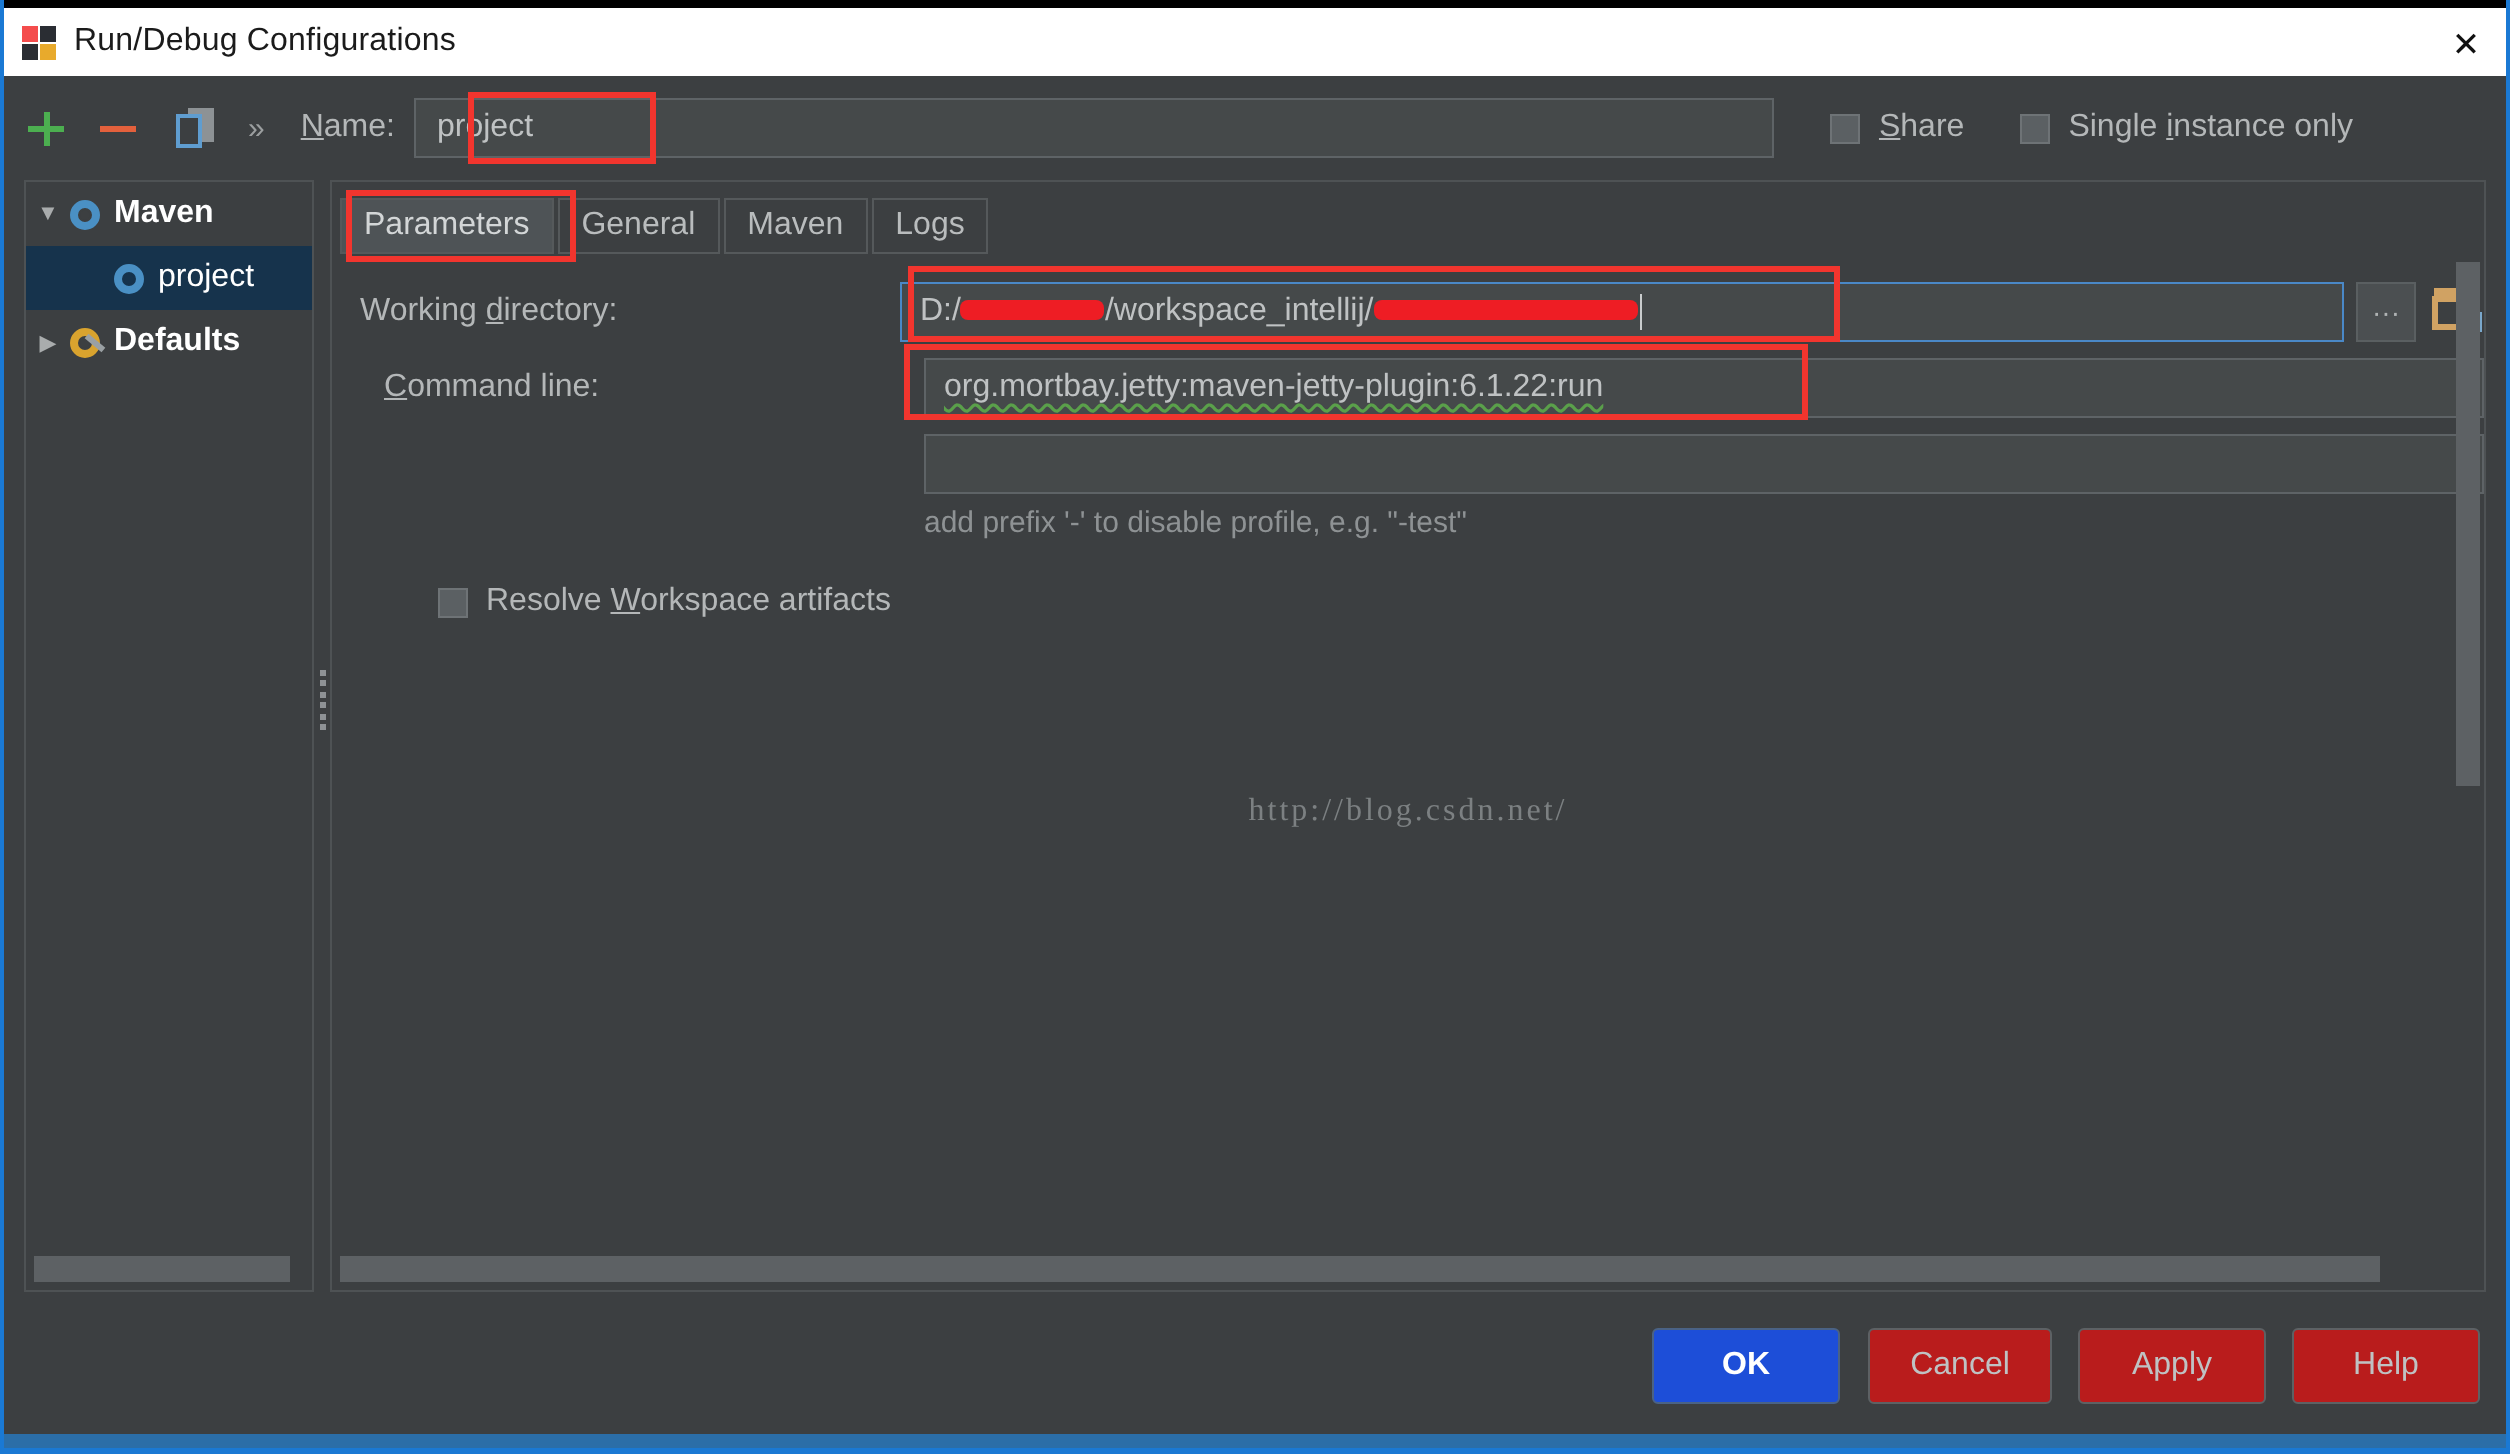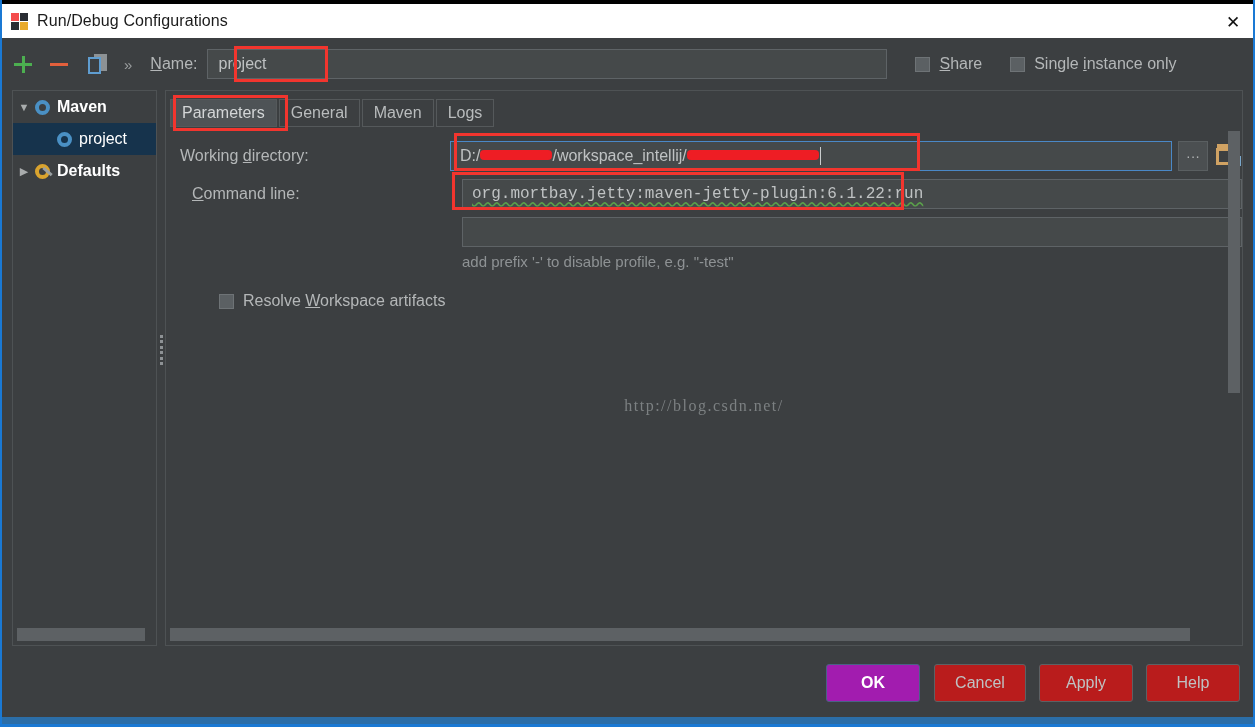--- a/index.html
+++ b/index.html
@@ -142,21 +142,20 @@
   }
   .inp.focused { border:1px solid #4a88c7; }
   .caret { display:inline-block; width:1px; height:18px; background:#c9cccd; margin-left:1px; }
   .redact {
     display:inline-block; height:10px; background:#ee1d24; border-radius:4px;
     vertical-align:middle; position:relative; top:-1px;
   }
   .squig {
     text-decoration: underline wavy #5aa04a;
     text-underline-offset: 3px;
-    font-family: Liberation Mono, monospace;
   }
   .dots-btn {
     width:30px; height:30px; border:1px solid #5a5f61; background:#4b4f51;
     color:#b0b3b4; font-size:14px; display:flex; align-items:center; justify-content:center;
     margin-left:6px; cursor:pointer; flex:none;
   }
   .folder-ic { width:26px; height:24px; position:relative; margin-left:8px; flex:none; cursor:pointer; }
   .folder-ic .body { position:absolute; left:0; top:4px; width:22px; height:17px; border:3px solid #d0a263; }
   .folder-ic .tab2 { position:absolute; left:1px; top:0px; width:11px; height:5px; background:#d0a263; }
   .folder-ic .sq { position:absolute; right:1px; bottom:2px; width:9px; height:10px; background:#7aa8cc; }
@@ -178,21 +177,21 @@
   .hl-cl { position:absolute; left:450px; top:172px; width:452px; height:38px; border:3px solid #f2352e; pointer-events:none; }
 
   
   .footer { position:absolute; left:0; right:0; bottom:20px; height:40px; }
   .btn {
     position:absolute; top:0; height:38px; width:94px;
     display:flex; align-items:center; justify-content:center;
     background:#b91c1c; border:1px solid #5d6164; border-radius:3px;
     color:#bfc2c3; font-size:16px; cursor:pointer;
   }
-  .btn.primary { background:#a21caf; border-color:#4a6285; color:#ffffff; font-weight:bold; }
+  .btn.primary { background:#1d4ed8; border-color:#4a6285; color:#ffffff; font-weight:bold; }
   .btn-ok { left:824px; }
   .btn-cancel { left:932px; width:92px; }
   .btn-apply { left:1037px; width:94px; }
   .btn-help { left:1144px; width:94px; }
 
   .bottom-strip { position:absolute; left:0; right:0; bottom:0; height:7px; background:#2b6ea8; }
 </style>
 </head>
 <body>
 

